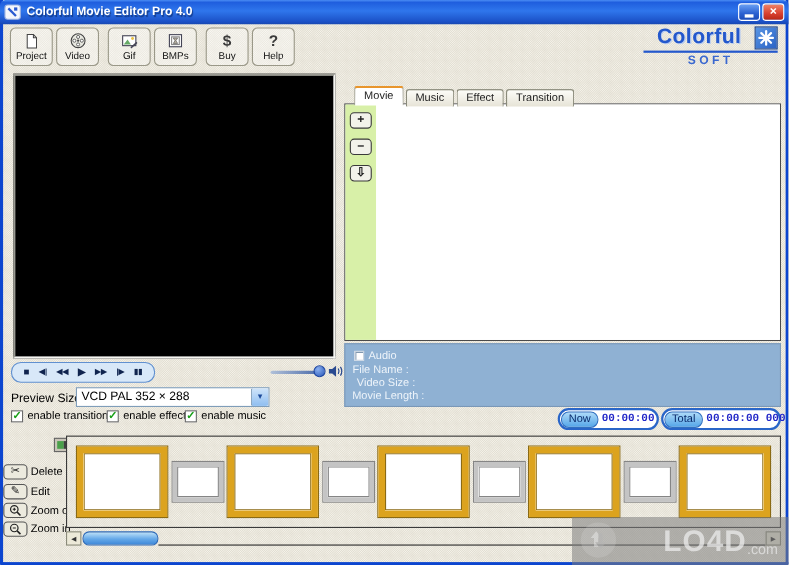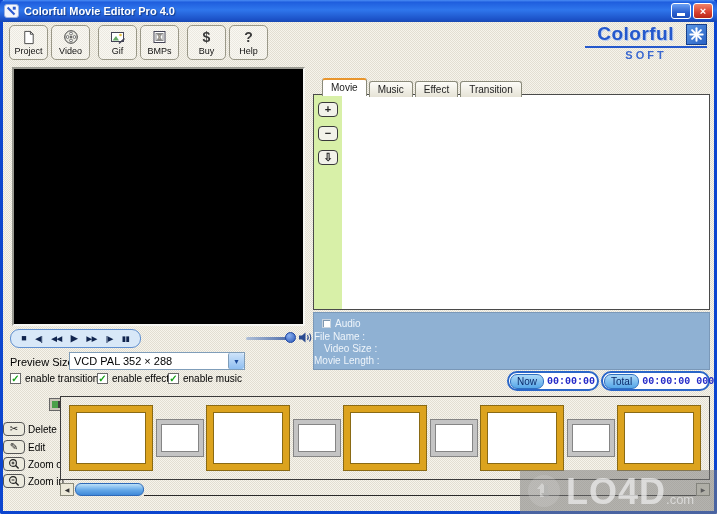--- a/index.html
+++ b/index.html
@@ -63,21 +63,21 @@
   .clip-panel { position:absolute; left:313px; top:94px; width:397px; height:216px; background:#fff; border:1px solid #4a4a4a; display:flex; }
   .clip-strip { width:28px; background:#d8f0a8; padding:7px 0 0 4px; display:flex; flex-direction:column; gap:9px; }
   .strip-btn { width:20px; height:15px; border:1px solid #3a3a3a; border-radius:4px; background:#f2f2ea;
                display:flex; align-items:center; justify-content:center; font-size:11px; font-weight:bold; color:#222; line-height:1; cursor:default; }
   .clip-area { flex:1; background:#fff; }
 
   
   .info-panel { position:absolute; left:313px; top:312px; width:397px; height:58px; background:#8fb1d3; border:1px solid #7a98b8; color:#eef4fa; font-size:10px;text-decoration:underline; }
   .audio-row { position:absolute; left:8px; top:5px; display:flex; align-items:center; gap:4px; }
   .audio-box { width:9px; height:9px; background:#fff; border:1px solid #c8d4e0; box-shadow:inset 1px 1px 0 #8098b0; }
-  .info-line { position:absolute; left:0; width:64px; text-align:left; }
+  .info-line { position:absolute; left:0; width:64px; text-align:center; }
 
   
   .time-group { position:absolute; height:20px; display:flex; align-items:center; gap:3px;
                 border:2px solid #2a66c8; border-radius:10px; background:#fff; padding:1px 3px 1px 1px; }
   .time-now { left:507px; top:371px; width:92px; }
   .time-total { left:601px; top:371px; width:109px; }
   .time-label { background:linear-gradient(#aedaf8,#55a6e8); border:1px solid #3070c0; border-radius:7px;
                 padding:1px 6px; font-size:10px; font-weight:normal; color:#0a2a6a; line-height:1.1; cursor:default; }
   .time-value { font-family:"Liberation Mono", monospace; font-size:10px; font-weight:bold; color:#2228c8; white-space:nowrap; }
 
@@ -122,21 +122,21 @@
   .scrollbar { position:absolute; left:60px; top:483px; width:650px; height:13px; display:flex; align-items:stretch; }
   .sb-btn { width:14px; background:#ece9d8; border:1px solid #8a8a7a; display:flex; align-items:center; justify-content:center;
             font-size:6px; color:#333; }
   .sb-thumb { width:69px; background:linear-gradient(#bce0f8,#64a8e8 55%,#3e88d8); border:1px solid #2e6ab8; border-radius:6px; margin-left:1px; }
   .sb-track { flex:1; border-bottom:1px solid #2a2a2a; }
 
   
   .watermark { position:absolute; left:520px; top:470px; width:197px; height:44px; background:rgba(125,125,125,0.55);
                z-index:60; display:flex; align-items:center; padding-left:6px; overflow:hidden; }
   .wm-logo { opacity:0.55; margin-right:4px; }
-  .wm-text { font-size:36px; font-weight:bold; color:rgba(235,235,235,0.75); letter-spacing:1px; line-height:1; }
+  .wm-text { font-size:27px; font-weight:bold; color:rgba(235,235,235,0.75); letter-spacing:1px; line-height:1;margin-left:37px; }
   .wm-suffix { font-size:13px; color:rgba(235,235,235,0.7); align-self:flex-end; margin-bottom:7px; }
 </style>
 </head>
 <body>
 
 <div class="window dither">
 
   <div class="titlebar">
     <div class="app-icon">
       <svg viewBox="0 0 15 14">

